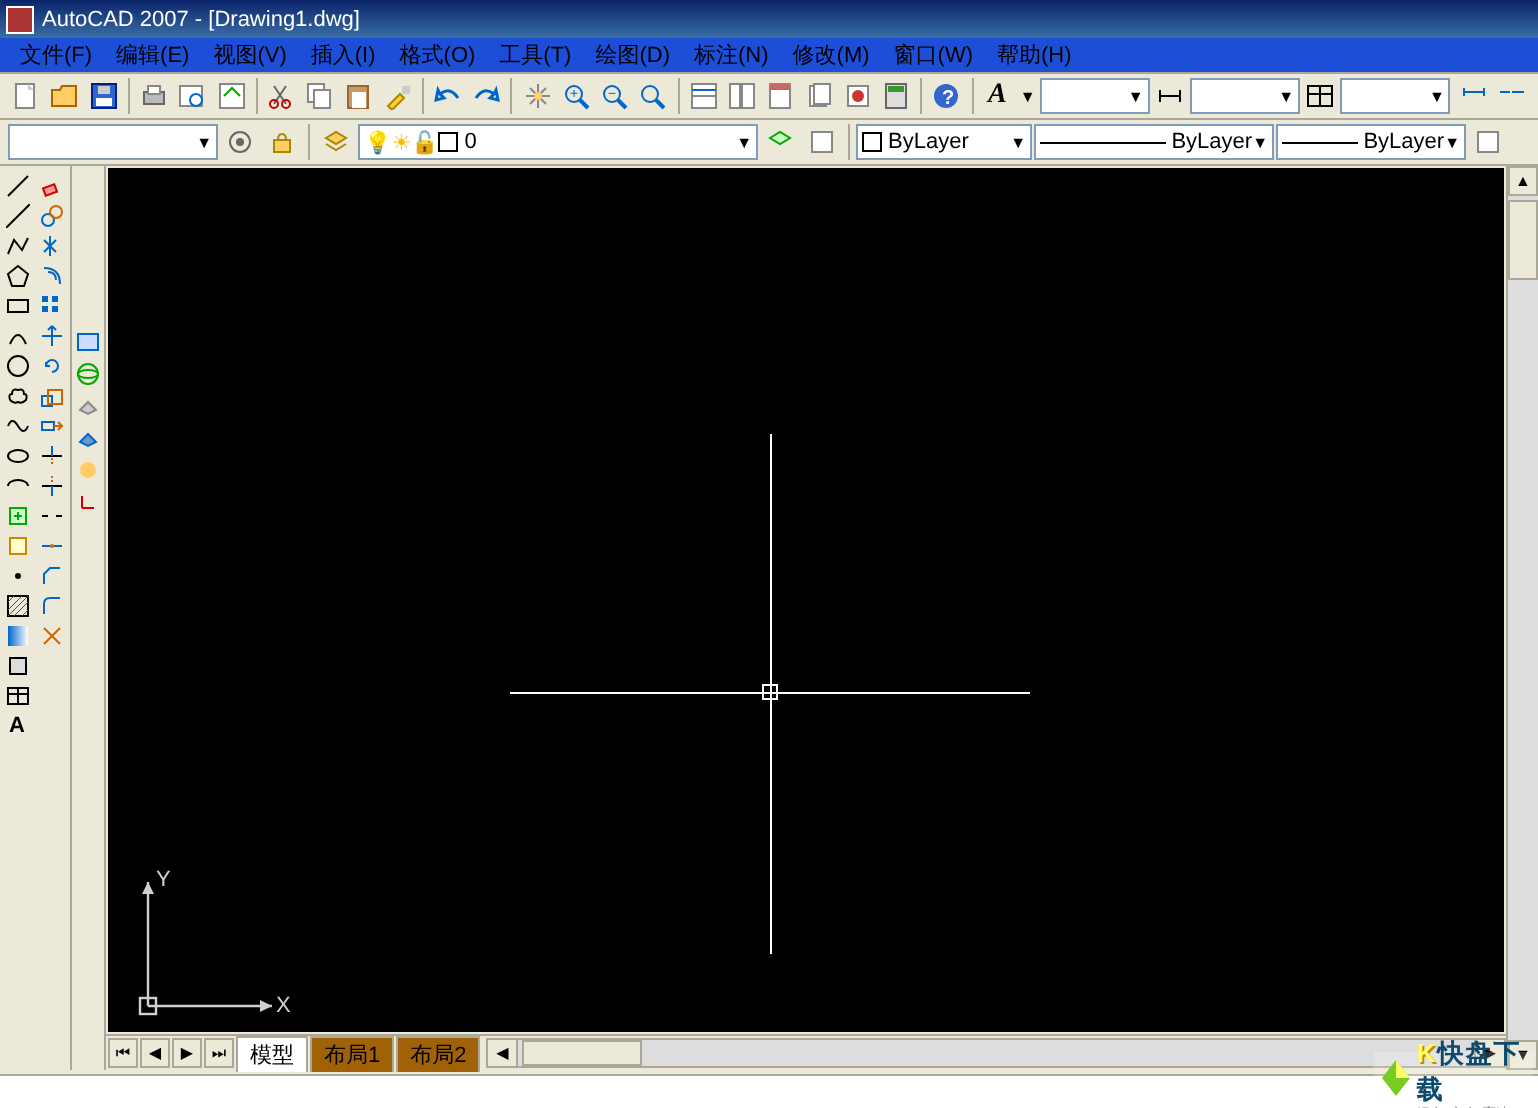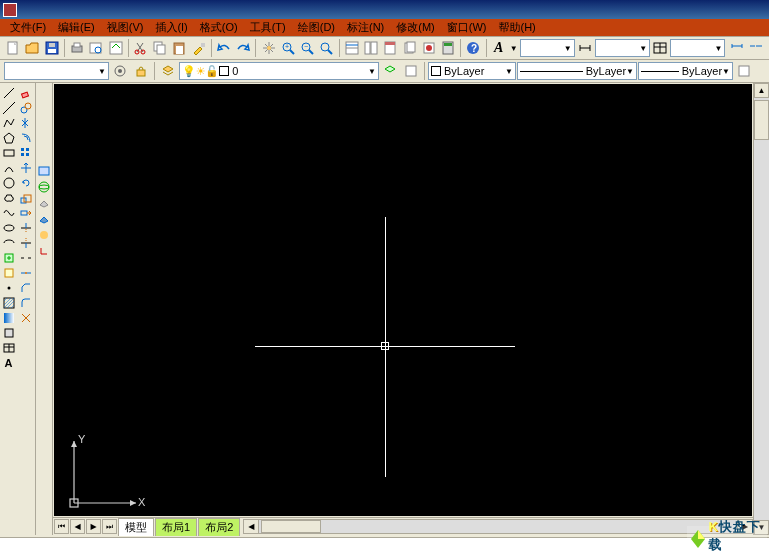--- a/index.html
+++ b/index.html
@@ -3,21 +3,21 @@
 <meta charset="utf-8">
 <style>
 * { margin: 0; padding: 0; box-sizing: border-box; font-family: "Microsoft YaHei", SimSun, Arial, sans-serif; }
 body { width: 769px; height: 554px; background: #ece9d8; overflow: hidden; position: relative; }
 
 
 .titlebar { height: 19px; background: linear-gradient(#0a246a, #3a6ea5); color: #fff; display: flex; align-items: center; padding-left: 3px; font-size: 11px; }
 .titlebar .icon { width: 14px; height: 14px; background: #a33; margin-right: 4px; border: 1px solid #fff; }
 
 
-.menubar { height: 18px; background: #c2410c; display: flex; align-items: center; padding-left: 4px; font-size: 11px; color: #000; border-bottom: 1px solid #aca899; }
+.menubar { height: 18px; background: #1d4ed8; display: flex; align-items: center; padding-left: 4px; font-size: 11px; color: #000; border-bottom: 1px solid #aca899; }
 .menubar span { padding: 1px 6px; cursor: default; }
 
 
 .toolbar { height: 23px; background: #ece9d8; border-bottom: 1px solid #aca899; display: flex; align-items: center; padding: 0 4px; gap: 1px; overflow: hidden; }
 .tb-btn { width: 20px; height: 20px; display: inline-flex; align-items: center; justify-content: center; border: 1px solid transparent; cursor: default; font-size: 12px; }
 .tb-sep { width: 1px; height: 18px; background: #aca899; margin: 0 2px; }
 .tb-drop { height: 18px; border: 1px solid #7f9db9; background: #fff; font-size: 11px; padding: 0 2px; display: inline-flex; align-items: center; min-width: 60px; }
 .tb-drop.wide { min-width: 105px; }
 .tb-drop .arrow { margin-left: auto; font-size: 8px; color: #000; }
 .swatch { width: 10px; height: 10px; border: 1px solid #000; background: #fff; margin-right: 3px; }
@@ -38,21 +38,21 @@
 .crosshair-h { position: absolute; height: 1px; background: #fff; }
 .pickbox { position: absolute; width: 8px; height: 8px; border: 1px solid #fff; background: transparent; }
 
 .ucs { position: absolute; left: 12px; bottom: 5px; width: 80px; height: 80px; }
 .ucs-line { stroke: #d0d0d0; stroke-width: 1.2; fill: none; }
 .ucs-text { fill: #d0d0d0; font-size: 11px; }
 
 
 .tabstrip { height: 18px; background: #ece9d8; display: flex; align-items: center; font-size: 11px; border-top: 1px solid #aca899; }
 .tabnav { width: 15px; height: 15px; border: 1px solid #aca899; display: inline-flex; align-items: center; justify-content: center; font-size: 8px; margin-left: 1px; background:#ece9d8;}
-.tab { padding: 1px 6px; background: #bef264; border: 1px solid #aca899; border-bottom: none; margin-left: 1px;}
+.tab { padding: 1px 6px; background: #a16207; border: 1px solid #aca899; border-bottom: none; margin-left: 1px;}
 .tab.active { background: #fff; }
 .hscroll { flex: 1; height: 15px; background: #ddd; border: 1px solid #aca899; display: flex; margin-left: 3px; }
 .hscroll .thumb { width: 60px; background: #ece9d8; border: 1px solid #aca899; margin-left: 2px; }
 .hscroll .arrbtn { width: 15px; background: #ece9d8; border-left: 1px solid #aca899; display:inline-flex; align-items:center; justify-content:center; font-size:8px; }
 .hscroll .arrbtn:first-child { border-left:none; border-right:1px solid #aca899; }
 
 .right-scroll { width: 16px; background: #ece9d8; border-left: 1px solid #aca899; display:flex; flex-direction:column;}
 .right-scroll .arrbtn { height:15px; border:1px solid #aca899; display:inline-flex; align-items:center;justify-content:center;font-size:8px;background:#ece9d8;}
 .right-scroll .track { flex:1; background:#ddd; }
 .right-scroll .thumb { height:40px; background:#ece9d8; border:1px solid #aca899; margin-top:2px;}
@@ -68,20 +68,21 @@
 .wm-rest { color: #0c4a6e; }
 .wm-sub { font-size: 7px; color: #888; line-height: 1; display:block; }
 
 svg { display: block; }
 </style>
 </head>
 <body>
 
 <div class="titlebar">
   <div class="icon"></div>
+  <span>AutoCAD 2007 - [Drawing1.dwg]</span>
 </div>
 
 <div class="menubar">
   <span>文件(F)</span>
   <span>编辑(E)</span>
   <span>视图(V)</span>
   <span>插入(I)</span>
   <span>格式(O)</span>
   <span>工具(T)</span>
   <span>绘图(D)</span>

